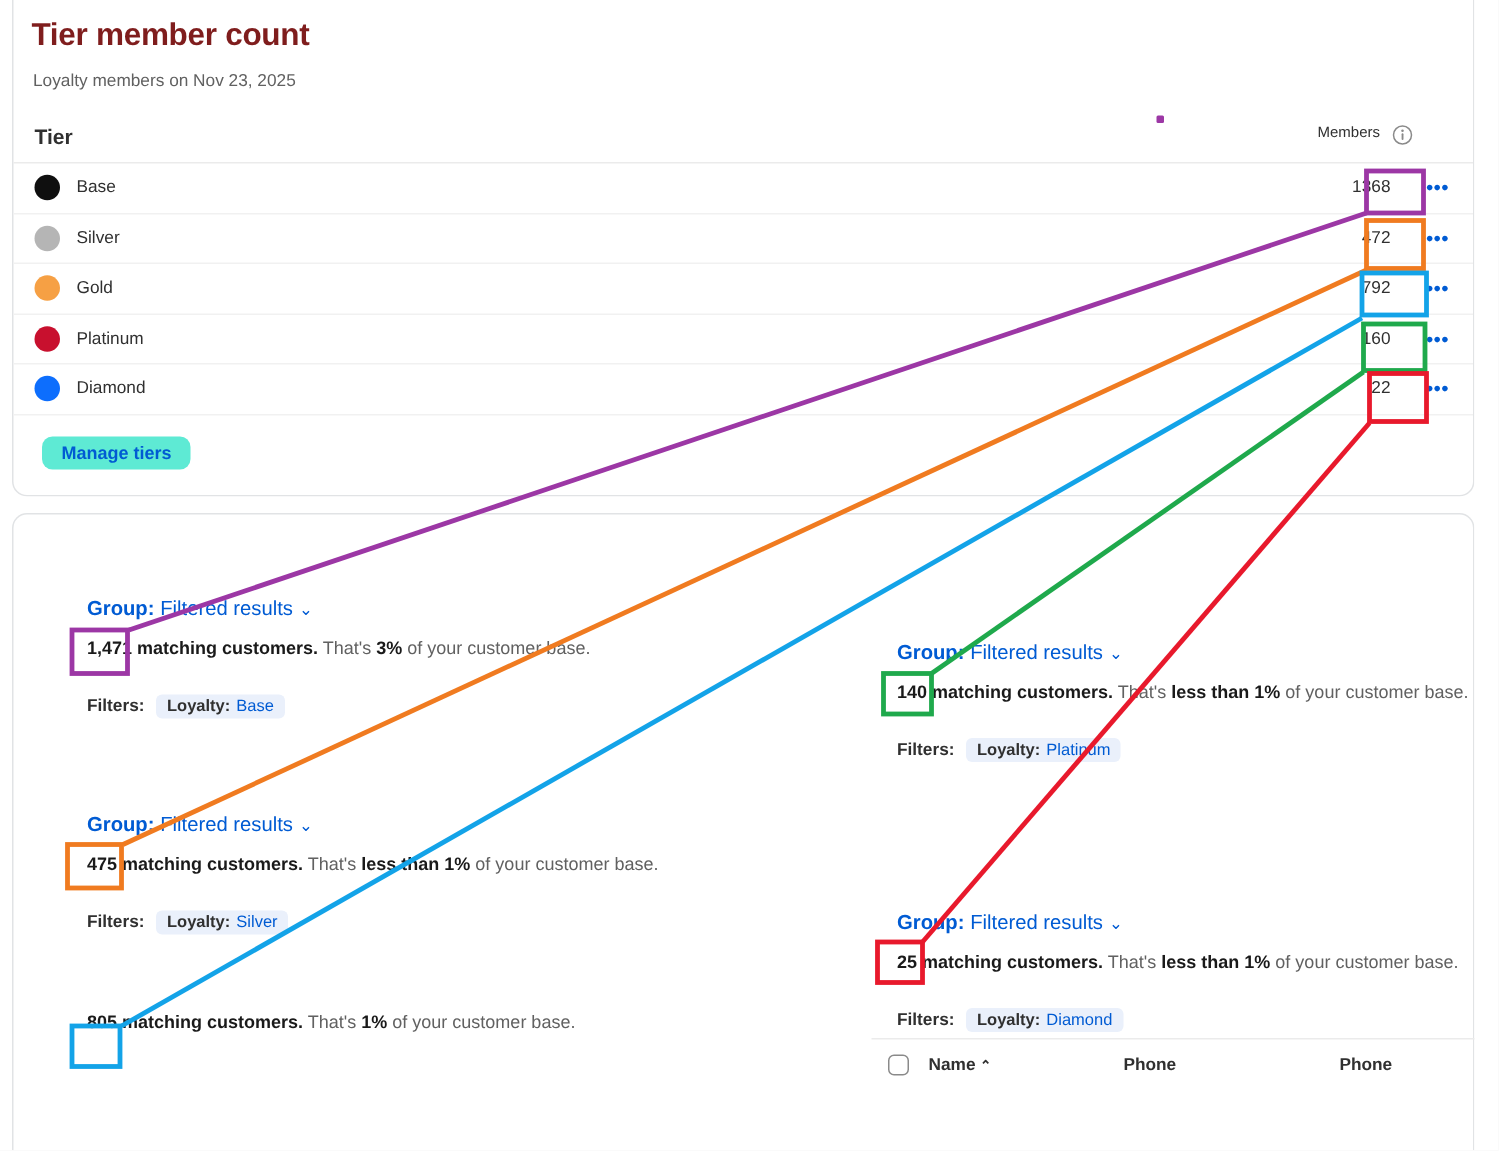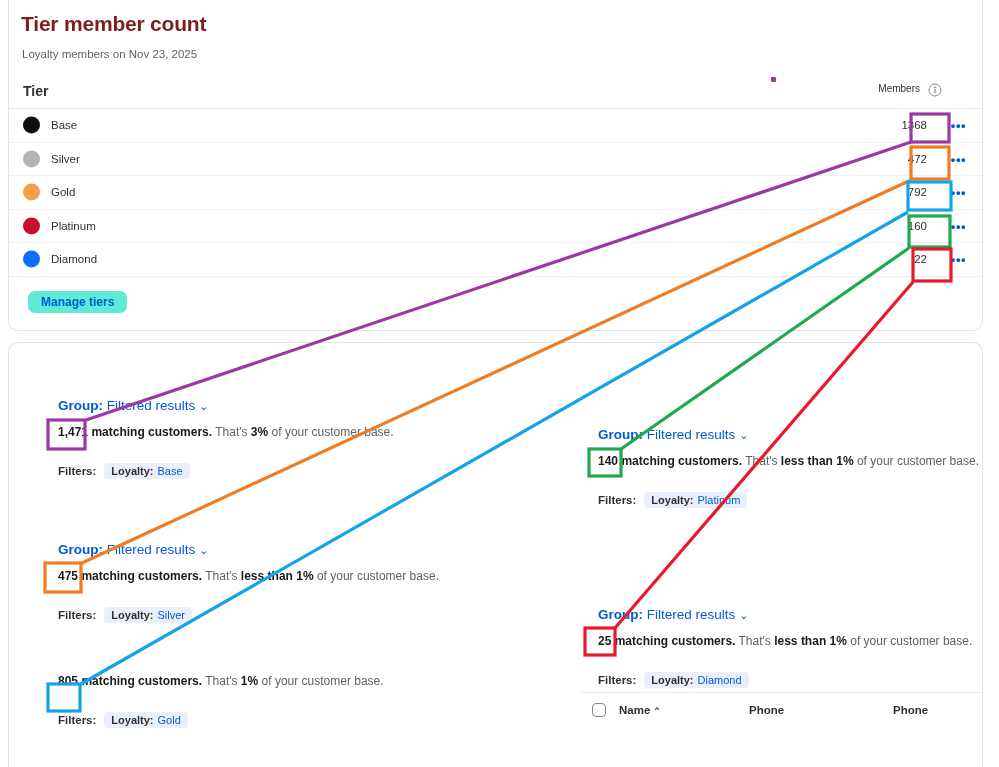--- a/index.html
+++ b/index.html
@@ -298,21 +298,20 @@
         <div class="summary"><b>1,471</b> <b>matching customers.</b> <span>That's</span> <b>3%</b> <span>of your customer base.</span></div>
         <div class="filters-line"><span class="filters-label">Filters:</span><span class="filter-badge"><span class="fb-key">Loyalty:</span><span class="fb-val">Base</span></span></div>
       </div>
       <div class="group-panel" style="left: 58px; top: 542px;">
         <div class="group-head"><span class="g-key">Group:</span> <span class="g-val">Filtered results</span><span class="chev">⌄</span></div>
         <div class="summary"><b>475</b> <b>matching customers.</b> <span>That's</span> <b>less than 1%</b> <span>of your customer base.</span></div>
         <div class="filters-line"><span class="filters-label">Filters:</span><span class="filter-badge"><span class="fb-key">Loyalty:</span><span class="fb-val">Silver</span></span></div>
       </div>
       <div class="group-panel" style="left: 58px; top: 662px;">
         <div class="summary"><b>805</b> <b>matching customers.</b> <span>That's</span> <b>1%</b> <span>of your customer base.</span></div>
-        <div class="filters-line"><span class="filters-label">Filters:</span><span class="filter-badge"><span class="fb-key">Loyalty:</span><span class="fb-val">Gold</span></span></div>
       </div>
       <div class="group-panel" style="left: 598px; top: 427px;">
         <div class="group-head"><span class="g-key">Group:</span> <span class="g-val">Filtered results</span><span class="chev">⌄</span></div>
         <div class="summary"><b>140</b> <b>matching customers.</b> <span>That's</span> <b>less than 1%</b> <span>of your customer base.</span></div>
         <div class="filters-line"><span class="filters-label">Filters:</span><span class="filter-badge"><span class="fb-key">Loyalty:</span><span class="fb-val">Platinum</span></span></div>
       </div>
       <div class="group-panel" style="left: 598px; top: 607px;">
         <div class="group-head"><span class="g-key">Group:</span> <span class="g-val">Filtered results</span><span class="chev">⌄</span></div>
         <div class="summary"><b>25</b> <b>matching customers.</b> <span>That's</span> <b>less than 1%</b> <span>of your customer base.</span></div>
         <div class="filters-line"><span class="filters-label">Filters:</span><span class="filter-badge"><span class="fb-key">Loyalty:</span><span class="fb-val">Diamond</span></span></div>

